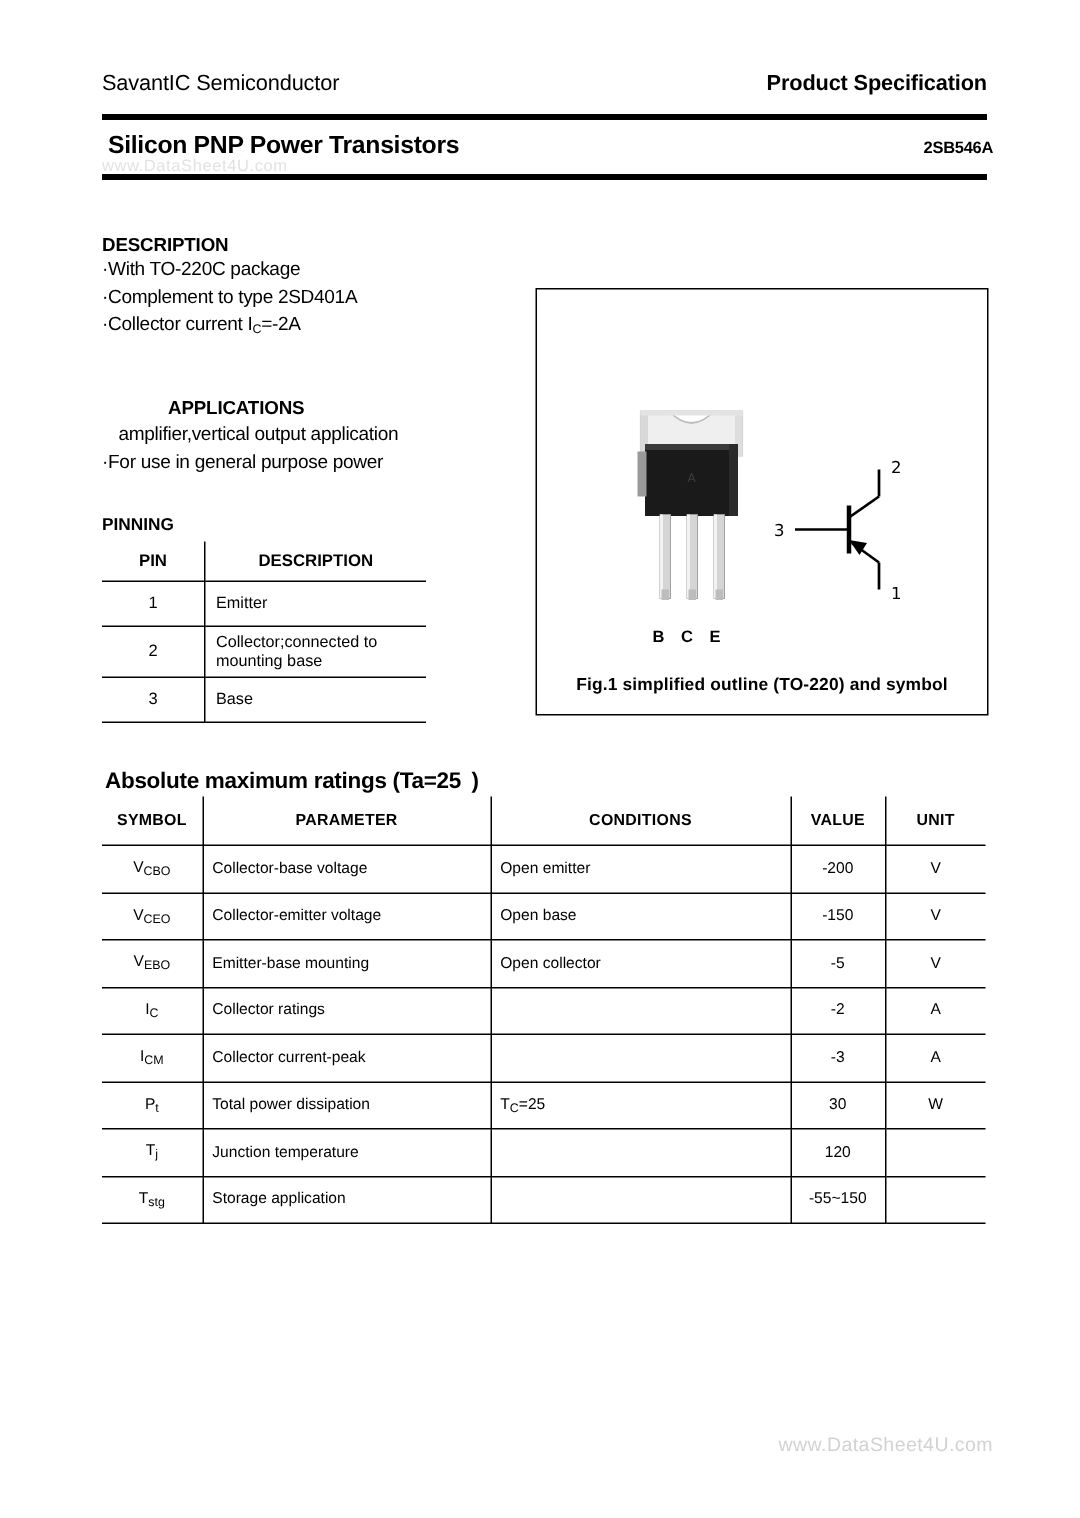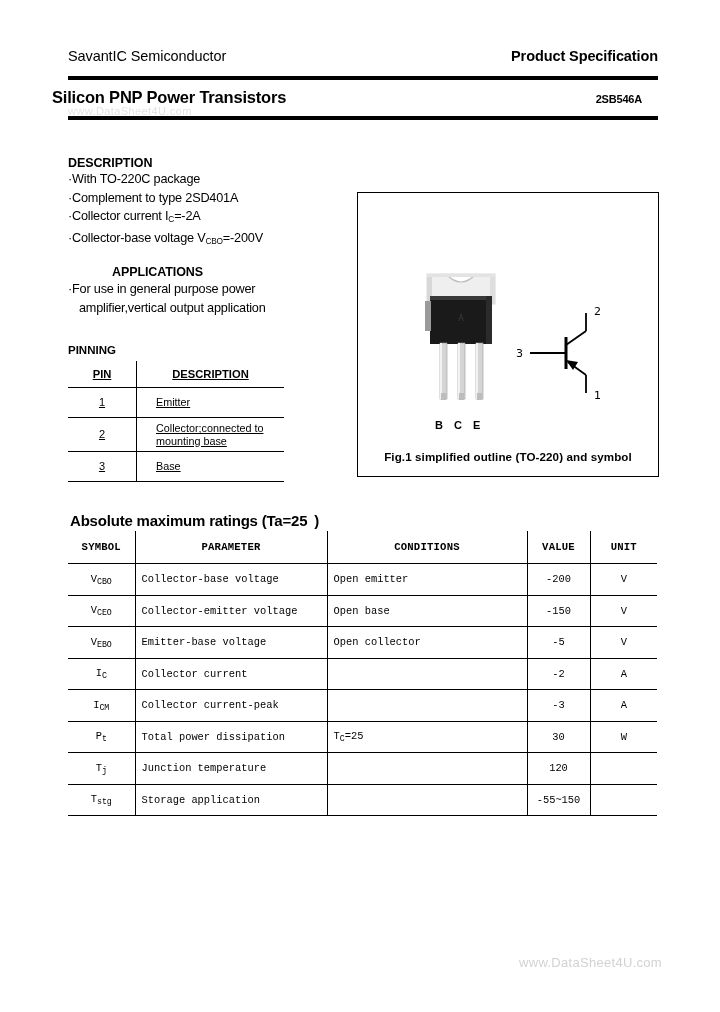--- a/index.html
+++ b/index.html
@@ -48,21 +48,21 @@
     position: absolute;
     left: 68px;
     width: 590px;
     background: #000;
   }
   .rule-top { top: 76px; height: 4px; }
   .rule-bot { top: 116px; height: 4px; }
 
   .title-row {
     position: absolute;
-    left: 52px;
+    left: 72px;
     top: 88px;
     width: 590px;
     display: flex;
     justify-content: space-between;
     align-items: baseline;
   }
   .title-left {
     font-size: 16.5px;
     font-weight: bold;
     letter-spacing: -0.2px;
@@ -121,41 +121,40 @@
   }
   #pinning-label { margin-bottom: 5px; font-size: 11.5px; font-weight: bold; }
   table.pin {
     border-collapse: collapse;
     width: 216px;
     table-layout: fixed;
   }
   table.pin td, table.pin th {
     border: 0;
     padding: 0;
-    text-decoration: underline;
   }
   table.pin th {
     font-size: 11.2px;
     font-weight: bold;
     text-align: center;
     height: 26px;
     vertical-align: middle;
     border-bottom: 1.3px solid #000;
   }
   table.pin th.c1, table.pin td.c1 {
     width: 68px;
     border-right: 1.3px solid #000;
     text-align: center;
   }
   table.pin td {
     font-size: 10.8px;
     height: 29px;
     vertical-align: middle;
     border-bottom: 1.3px solid #000;
-    padding-left: 19px;
+    padding-left: 7px;
     line-height: 12.5px;
   }
   table.pin td.c1 { padding-left: 0; font-size: 11px; }
   table.pin tr.tall td { height: 33px; }
 
   
   #figure-box {
     position: absolute;
     left: 357px;
     top: 192px;
@@ -201,21 +200,20 @@
   #ratings-table-wrap {
     position: absolute;
     left: 68px;
     top: 531px;
     width: 589px;
   }
   table.amr {
     border-collapse: collapse;
     width: 589px;
     table-layout: fixed;
-    font-family: Liberation Mono, monospace;
   }
   table.amr th {
     font-size: 10.6px;
     font-weight: bold;
     text-align: center;
     height: 30px;
     vertical-align: middle;
     border-bottom: 1.4px solid #000;
     border-right: 1.4px solid #000;
     letter-spacing: 0.2px;
@@ -271,29 +269,26 @@
     <div class="sect-head">DESCRIPTION</div>
     <div class="bullet-line">
       <span>·With TO-220C package</span>
     </div>
     <div class="bullet-line">
       <span>·Complement to type 2SD401A</span>
     </div>
     <div class="bullet-line">
       <span>·Collector current I</span><sub>C</sub><span>=-2A</span>
     </div>
-    <div class="bullet-line">
-      <span>·Collector-base voltage V</span><sub>CBO</sub><span>=-200V</span>
-    </div>
   </div>
 
   <div id="applications-block">
     <div class="sect-head">APPLICATIONS</div>
+    <div class="bullet-line"><span class="ind">amplifier,vertical output application</span></div>
     <div class="bullet-line">·For use in general purpose power</div>
-    <div class="bullet-line"><span class="ind">amplifier,vertical output application</span></div>
   </div>
 
   <div id="pinning-block">
     <div id="pinning-label">PINNING</div>
     <table class="pin">
       <thead>
         <tr>
           <th class="c1">PIN</th>
           <th>DESCRIPTION</th>
         </tr>
@@ -406,29 +401,29 @@
         <tr>
           <td class="ctr"><span>V</span><sub>CEO</sub></td>
           <td>Collector-emitter voltage</td>
           <td><span>Open base</span></td>
           <td class="ctr">-150</td>
           <td class="ctr">V</td>
         </tr>
 
         <tr>
           <td class="ctr"><span>V</span><sub>EBO</sub></td>
-          <td>Emitter-base voltage</td>
+          <td>Emitter-base mounting</td>
           <td><span>Open collector</span></td>
           <td class="ctr">-5</td>
           <td class="ctr">V</td>
         </tr>
 
         <tr>
           <td class="ctr"><span>I</span><sub>C</sub></td>
-          <td>Collector current</td>
+          <td>Collector ratings</td>
           <td><span></span></td>
           <td class="ctr">-2</td>
           <td class="ctr">A</td>
         </tr>
 
         <tr>
           <td class="ctr"><span>I</span><sub>CM</sub></td>
           <td>Collector current-peak</td>
           <td><span></span></td>
           <td class="ctr">-3</td>

